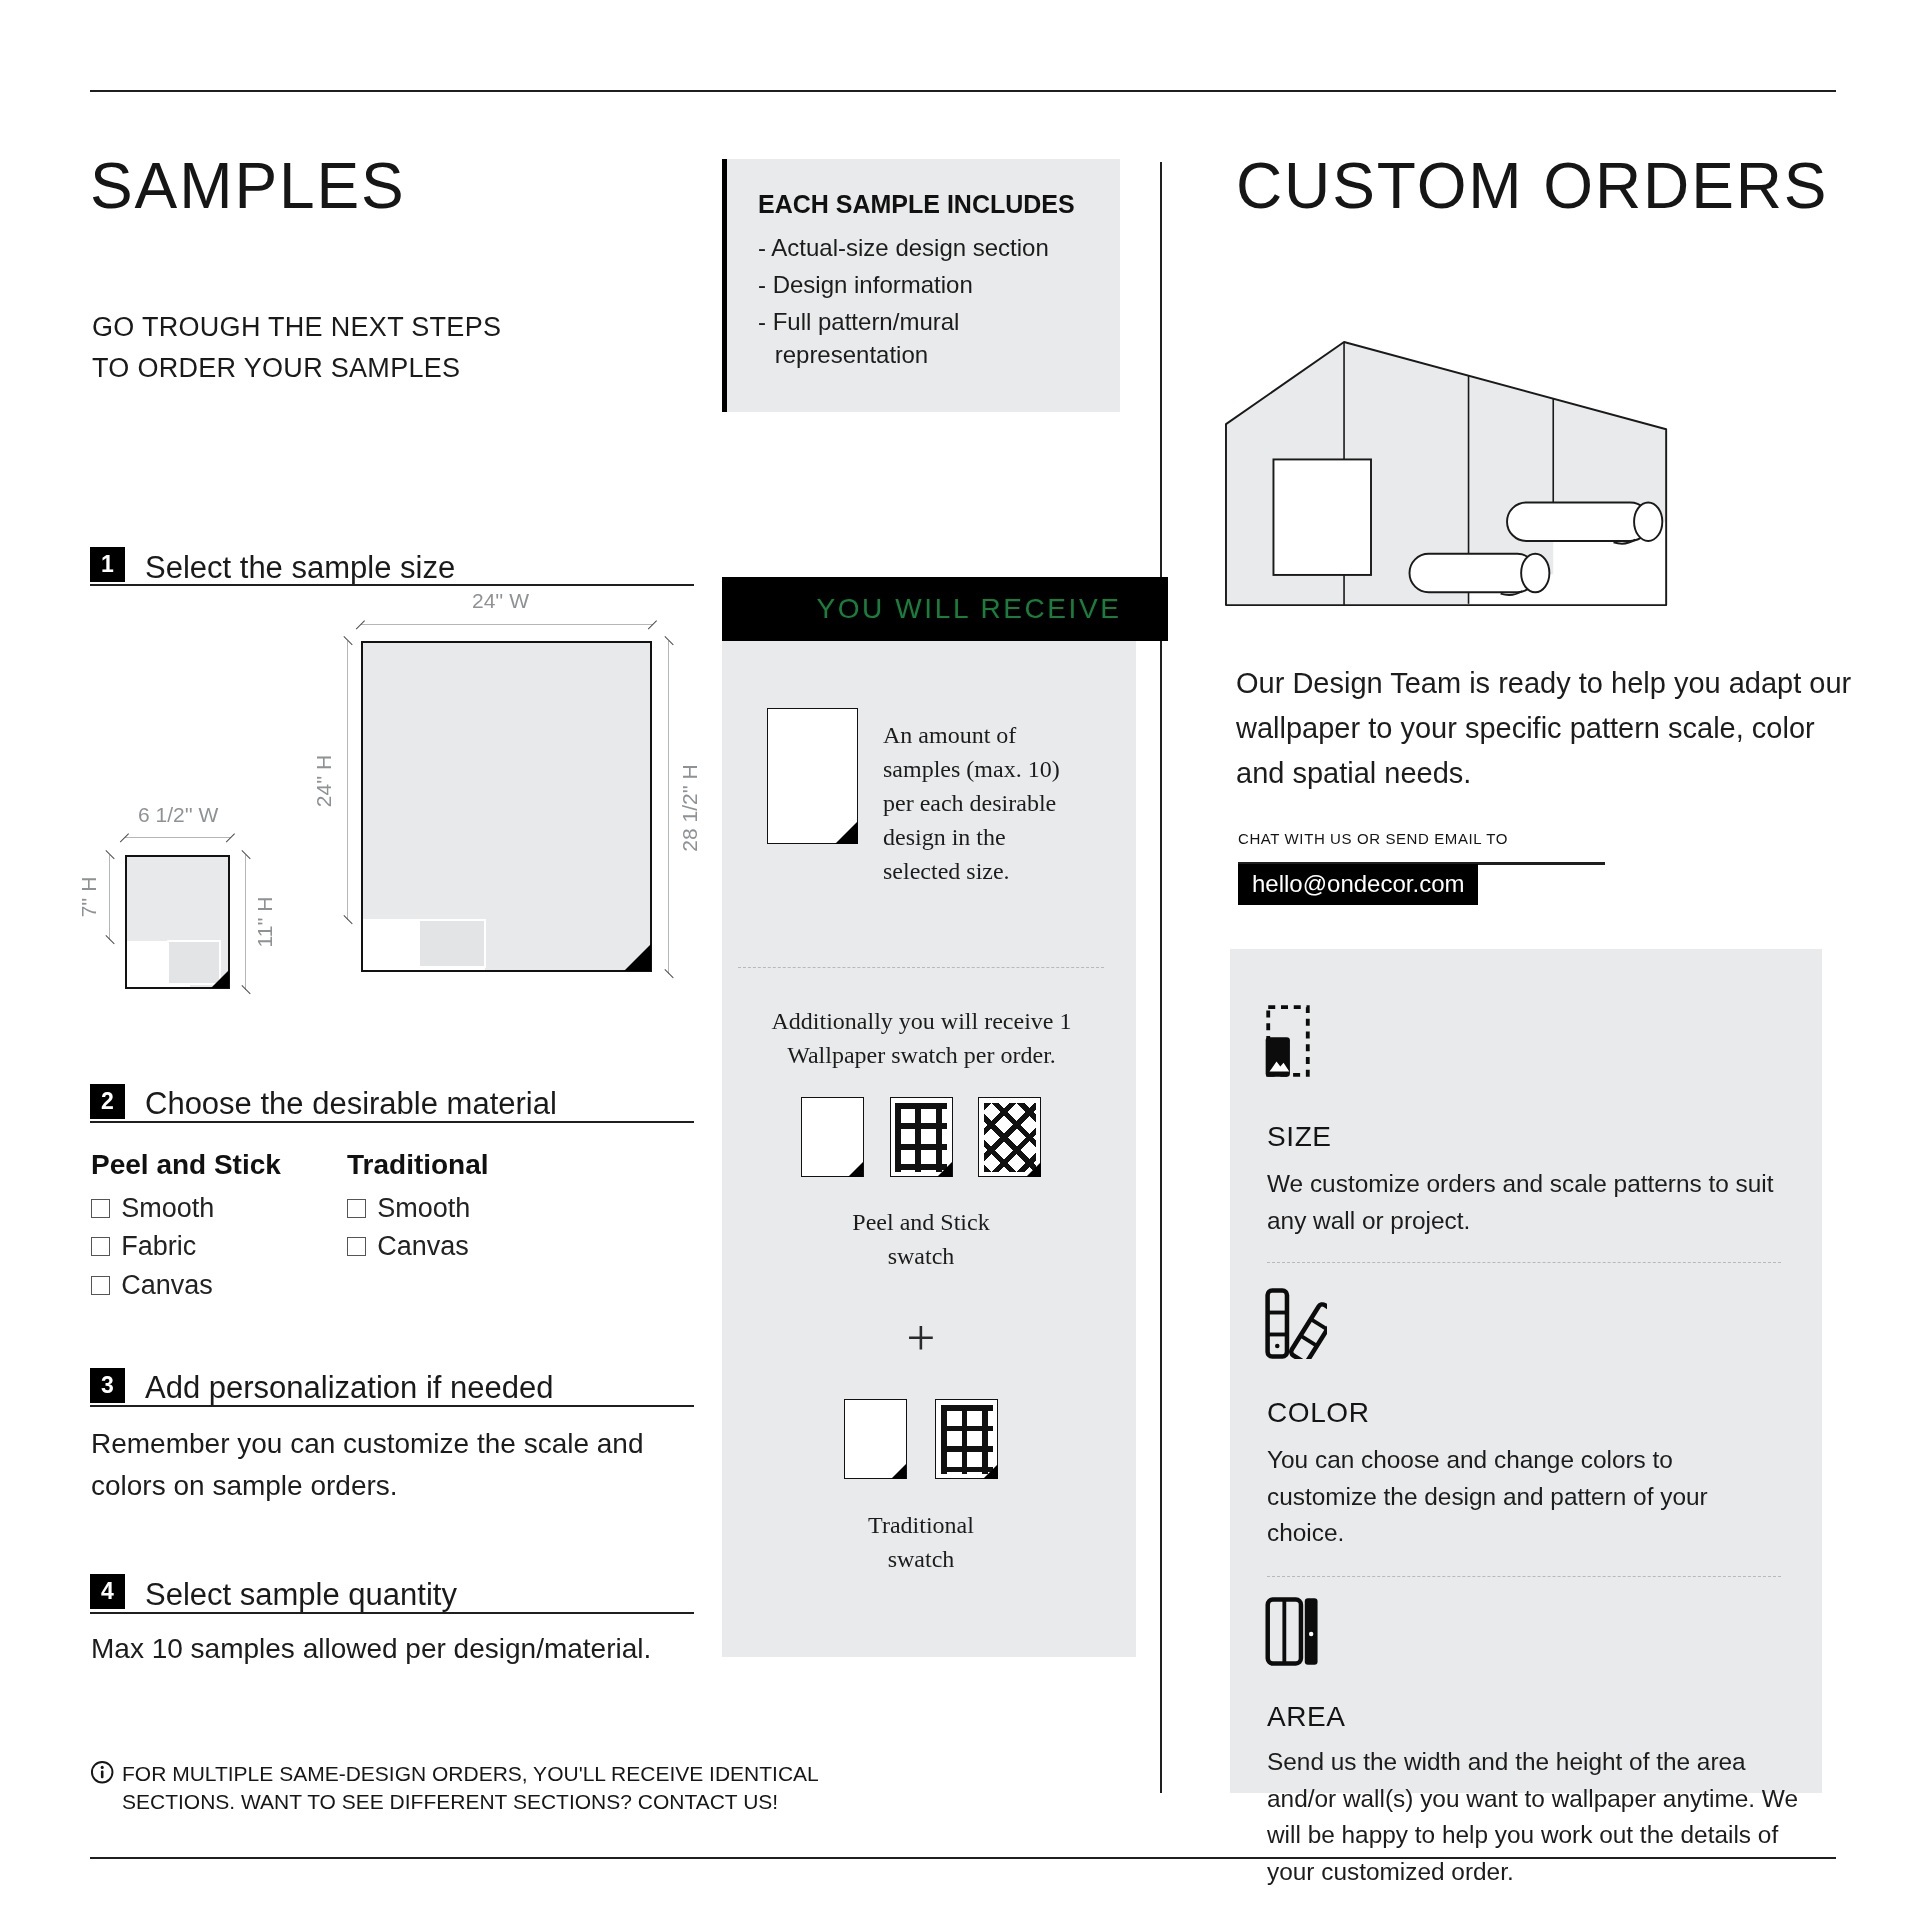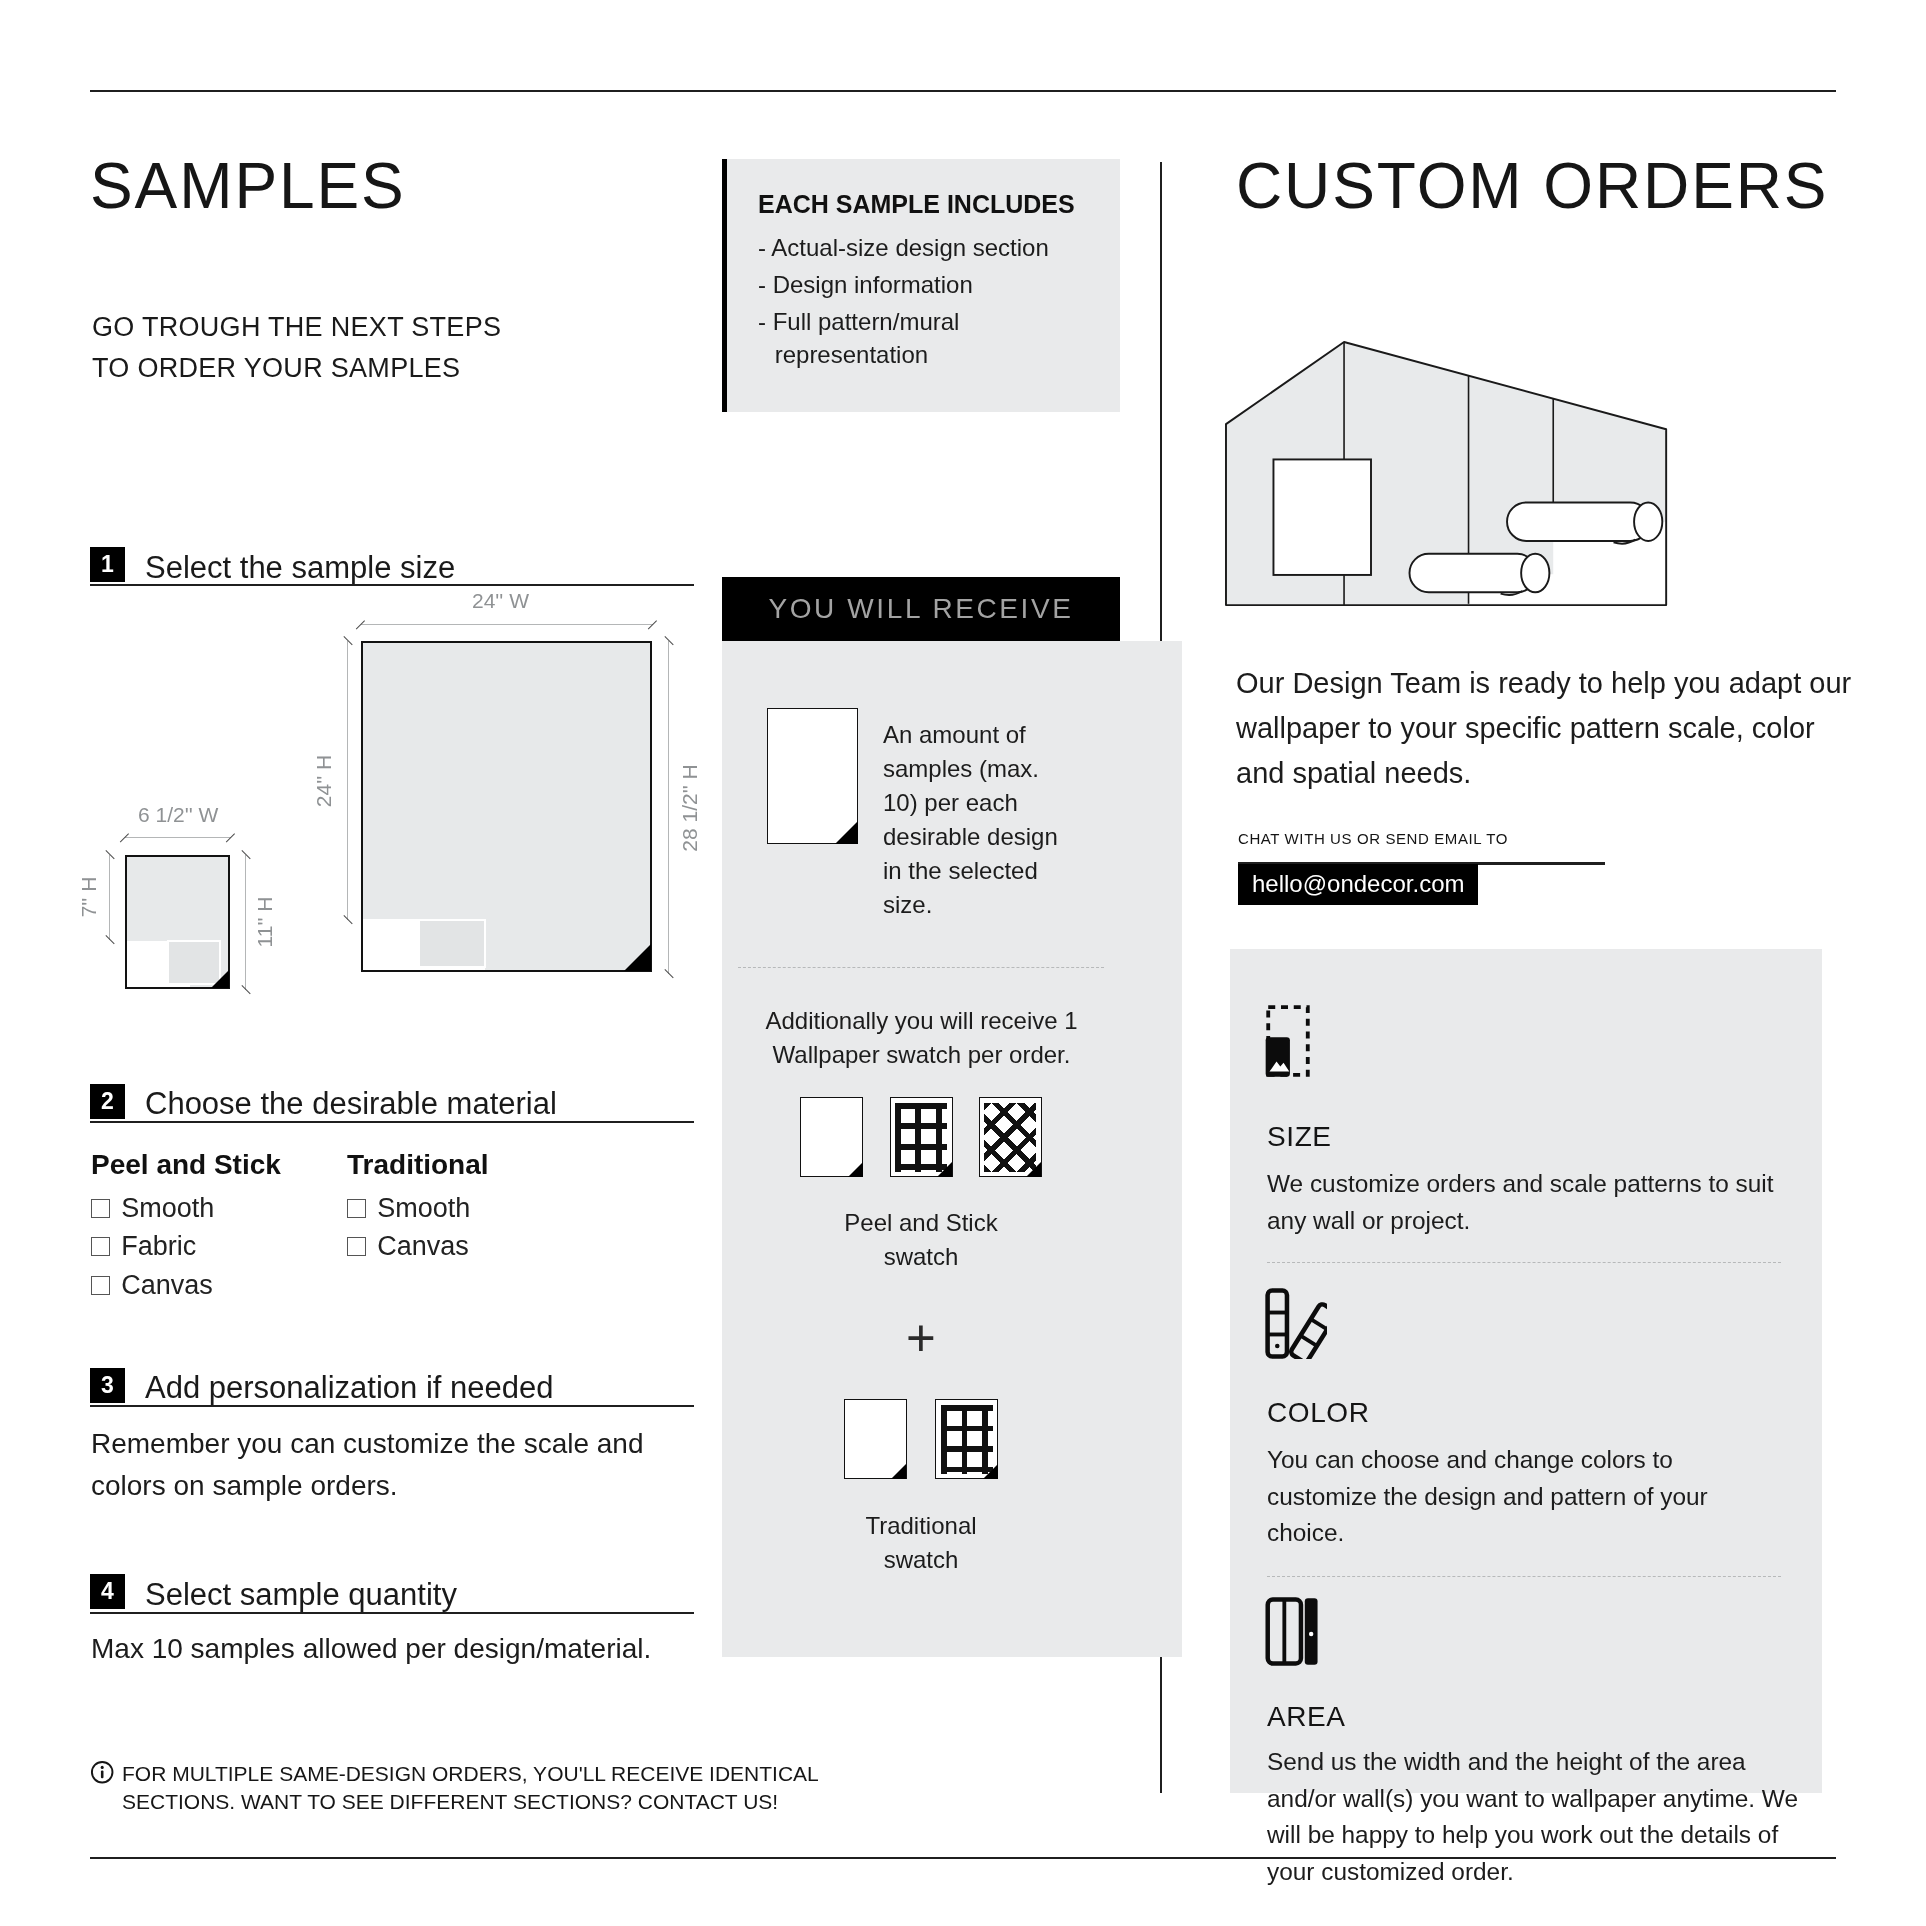--- a/index.html
+++ b/index.html
@@ -26,22 +26,22 @@
   .dimh::before,.dimh::after{content:'';position:absolute;top:-5.1px;width:1.3px;height:11.6px;background:#4a4a4a;transform:rotate(45deg);}
   .dimh::before{left:-0.6px;} .dimh::after{right:-0.6px;}
   .dimv::before,.dimv::after{content:'';position:absolute;left:-5.1px;width:11.6px;height:1.3px;background:#4a4a4a;transform:rotate(45deg);}
   .dimv::before{top:-0.6px;} .dimv::after{bottom:-0.6px;}
   .dimlabel{position:absolute;font-size:21px;color:#8f9294;white-space:nowrap;}
   .vlabel{position:absolute;font-size:21px;color:#8f9294;white-space:nowrap;
     transform:translate(-50%,-50%) rotate(-90deg);}
   .includes-box{position:absolute;background:#e9eaeb;border-left:5.1px solid #000;}
   .includes-title{font-size:25px;font-weight:700;color:#111;}
   .includes-item{font-size:24px;line-height:1.38;color:#1c1c1c;padding-left:16.7px;text-indent:-16.7px;}
-  .receive-header{position:absolute;background:#000;color:#a3a3a3;display:flex;align-items:center;justify-content:center;
-    font-size:28px;letter-spacing:2.6px;white-space:nowrap;}
+  .receive-header{position:absolute;background:#000;color:#15803d;display:flex;align-items:center;justify-content:center;
+    font-size:28px;letter-spacing:2.6px;white-space:nowrap;padding-left:48px;}
   .gray-panel{position:absolute;background:#e9eaeb;}
   .swatch{position:relative;width:61px;height:78px;background:#fff;border:1.9px solid #111;display:inline-block;}
   .swatch .pattern{position:absolute;inset:4.5px;}
   .pat-grid{background-image:
       repeating-linear-gradient(to bottom,#111 0 5.8px,transparent 5.8px 20.5px),
       repeating-linear-gradient(to right,#111 0 5.8px,transparent 5.8px 20.5px);}
   .pat-diag{background-image:
       repeating-linear-gradient(45deg,#111 0 5.1px,transparent 5.1px 18px),
       repeating-linear-gradient(135deg,#111 0 5.1px,transparent 5.1px 18px);}
   .dashed{position:absolute;border-top:1.9px dashed #b7b9ba;}
@@ -146,21 +146,21 @@
 <div class="includes-box" style="left:722px;top:159px;width:393px;height:253px;">
   <div class="includes-title" style="margin:31px 0 11.6px 31px;">EACH SAMPLE INCLUDES</div>
   <div class="includes-item" style="margin:0 26px 3.9px 31px;">- Actual-size design section</div>
   <div class="includes-item" style="margin:0 26px 3.9px 31px;">- Design information</div>
   <div class="includes-item" style="margin:0 90px 0 31px;">- Full pattern/mural representation</div>
 </div>
 
 <div class="receive-header" style="left:722px;top:577px;width:398px;height:64px;">
   <span>YOU WILL RECEIVE</span>
 </div>
-<div class="gray-panel" style="left:722px;top:641px;width:460px;height:1016px;">
+<div class="gray-panel" style="left:722px;top:641px;width:414px;height:1016px;font-family:Liberation Serif, serif;">
 
   <div class="abs" style="left:45px;top:67px;width:89px;height:134px;background:#fff;border:1.9px solid #121212;">
     <div class="fold" style="border-width:0 0 23px 23px;"></div>
   </div>
   <div class="abs" style="left:161px;top:77px;width:186px;font-size:24px;line-height:1.42;color:#1c1c1c;">An amount of samples (max. 10) per each desirable design in the selected size.</div>
 
   <div class="dashed" style="left:16px;top:326px;width:366px;"></div>
 
   <div class="abs center-text" style="left:26px;top:363px;width:347px;font-size:24px;line-height:1.42;color:#1c1c1c;">Additionally you will receive 1 Wallpaper swatch per order.</div>
 

